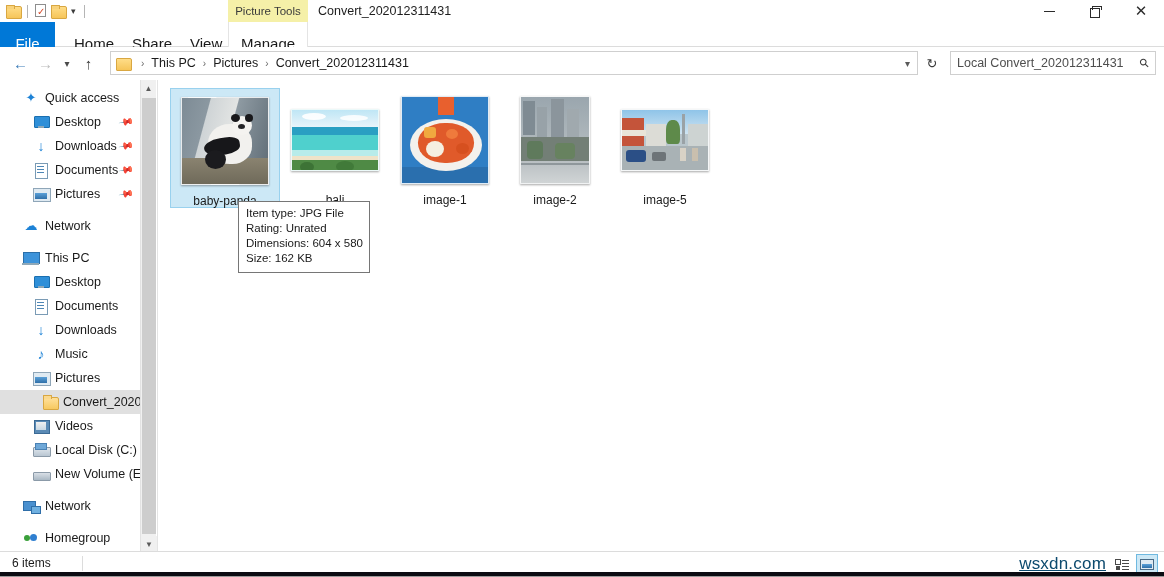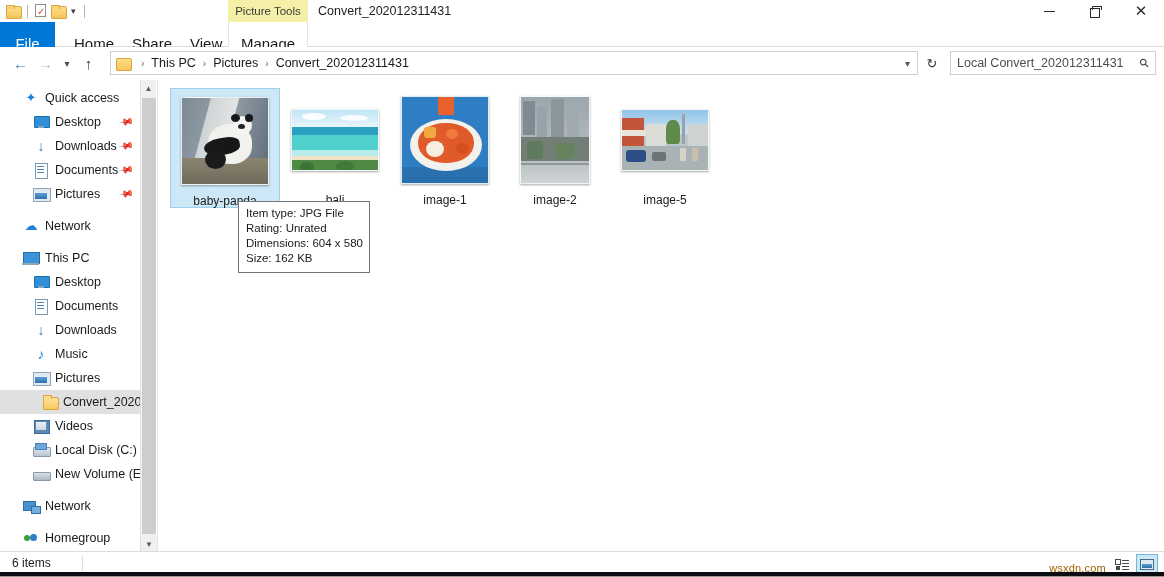--- a/index.html
+++ b/index.html
@@ -185,21 +185,21 @@
   .status-div { position: absolute; left: 82px; top: 4px; width: 1px; height: 15px; background: #dcdcdc; }
   .view-btns { position: absolute; right: 6px; top: 2px; display: flex; gap: 3px; }
   .view-btn { width: 22px; height: 20px; display: flex; align-items: center; justify-content: center; position: relative; }
   .view-btn.active { background: #cce8f6; border: 1px solid #6fb9e0; }
   .v-details { width: 14px; height: 11px; position: relative; }
   .v-details::before { content:""; position:absolute; left:0; top:0; width:4px; height:4px; border:1px solid #4a4a4a; box-shadow:0 6px 0 -1px #4a4a4a; }
   .v-details::after { content:""; position:absolute; left:7px; top:1px; width:7px; height:1px; background:#4a4a4a; box-shadow:0 3px 0 #4a4a4a, 0 6px 0 #4a4a4a, 0 9px 0 #4a4a4a; }
   .v-large { width: 14px; height: 11px; background: #dfeaf2; border: 1px solid #4a6a85; position: relative; }
   .v-large::after { content:""; position:absolute; left:1px; top:4px; right:1px; bottom:1px; background:linear-gradient(#5aa0d8,#2f6fa8); }
   .watermark {
-    position: absolute; right: 58px; bottom: 2px; font-size: 11px; color: #a16207;
+    position: absolute; right: 58px; bottom: 2px; font-size: 17px; color: #0c4a6e;
     font-family: "Liberation Sans", sans-serif; letter-spacing: .2px; text-decoration: underline;
   }
   .taskbar-sliver { position: absolute; left: 0; bottom: 0; width: 1164px; height: 4px; background: #0b0b12; }
 </style>
 </head>
 <body>
 
 <div id="app">
 
   <div class="titlebar">

